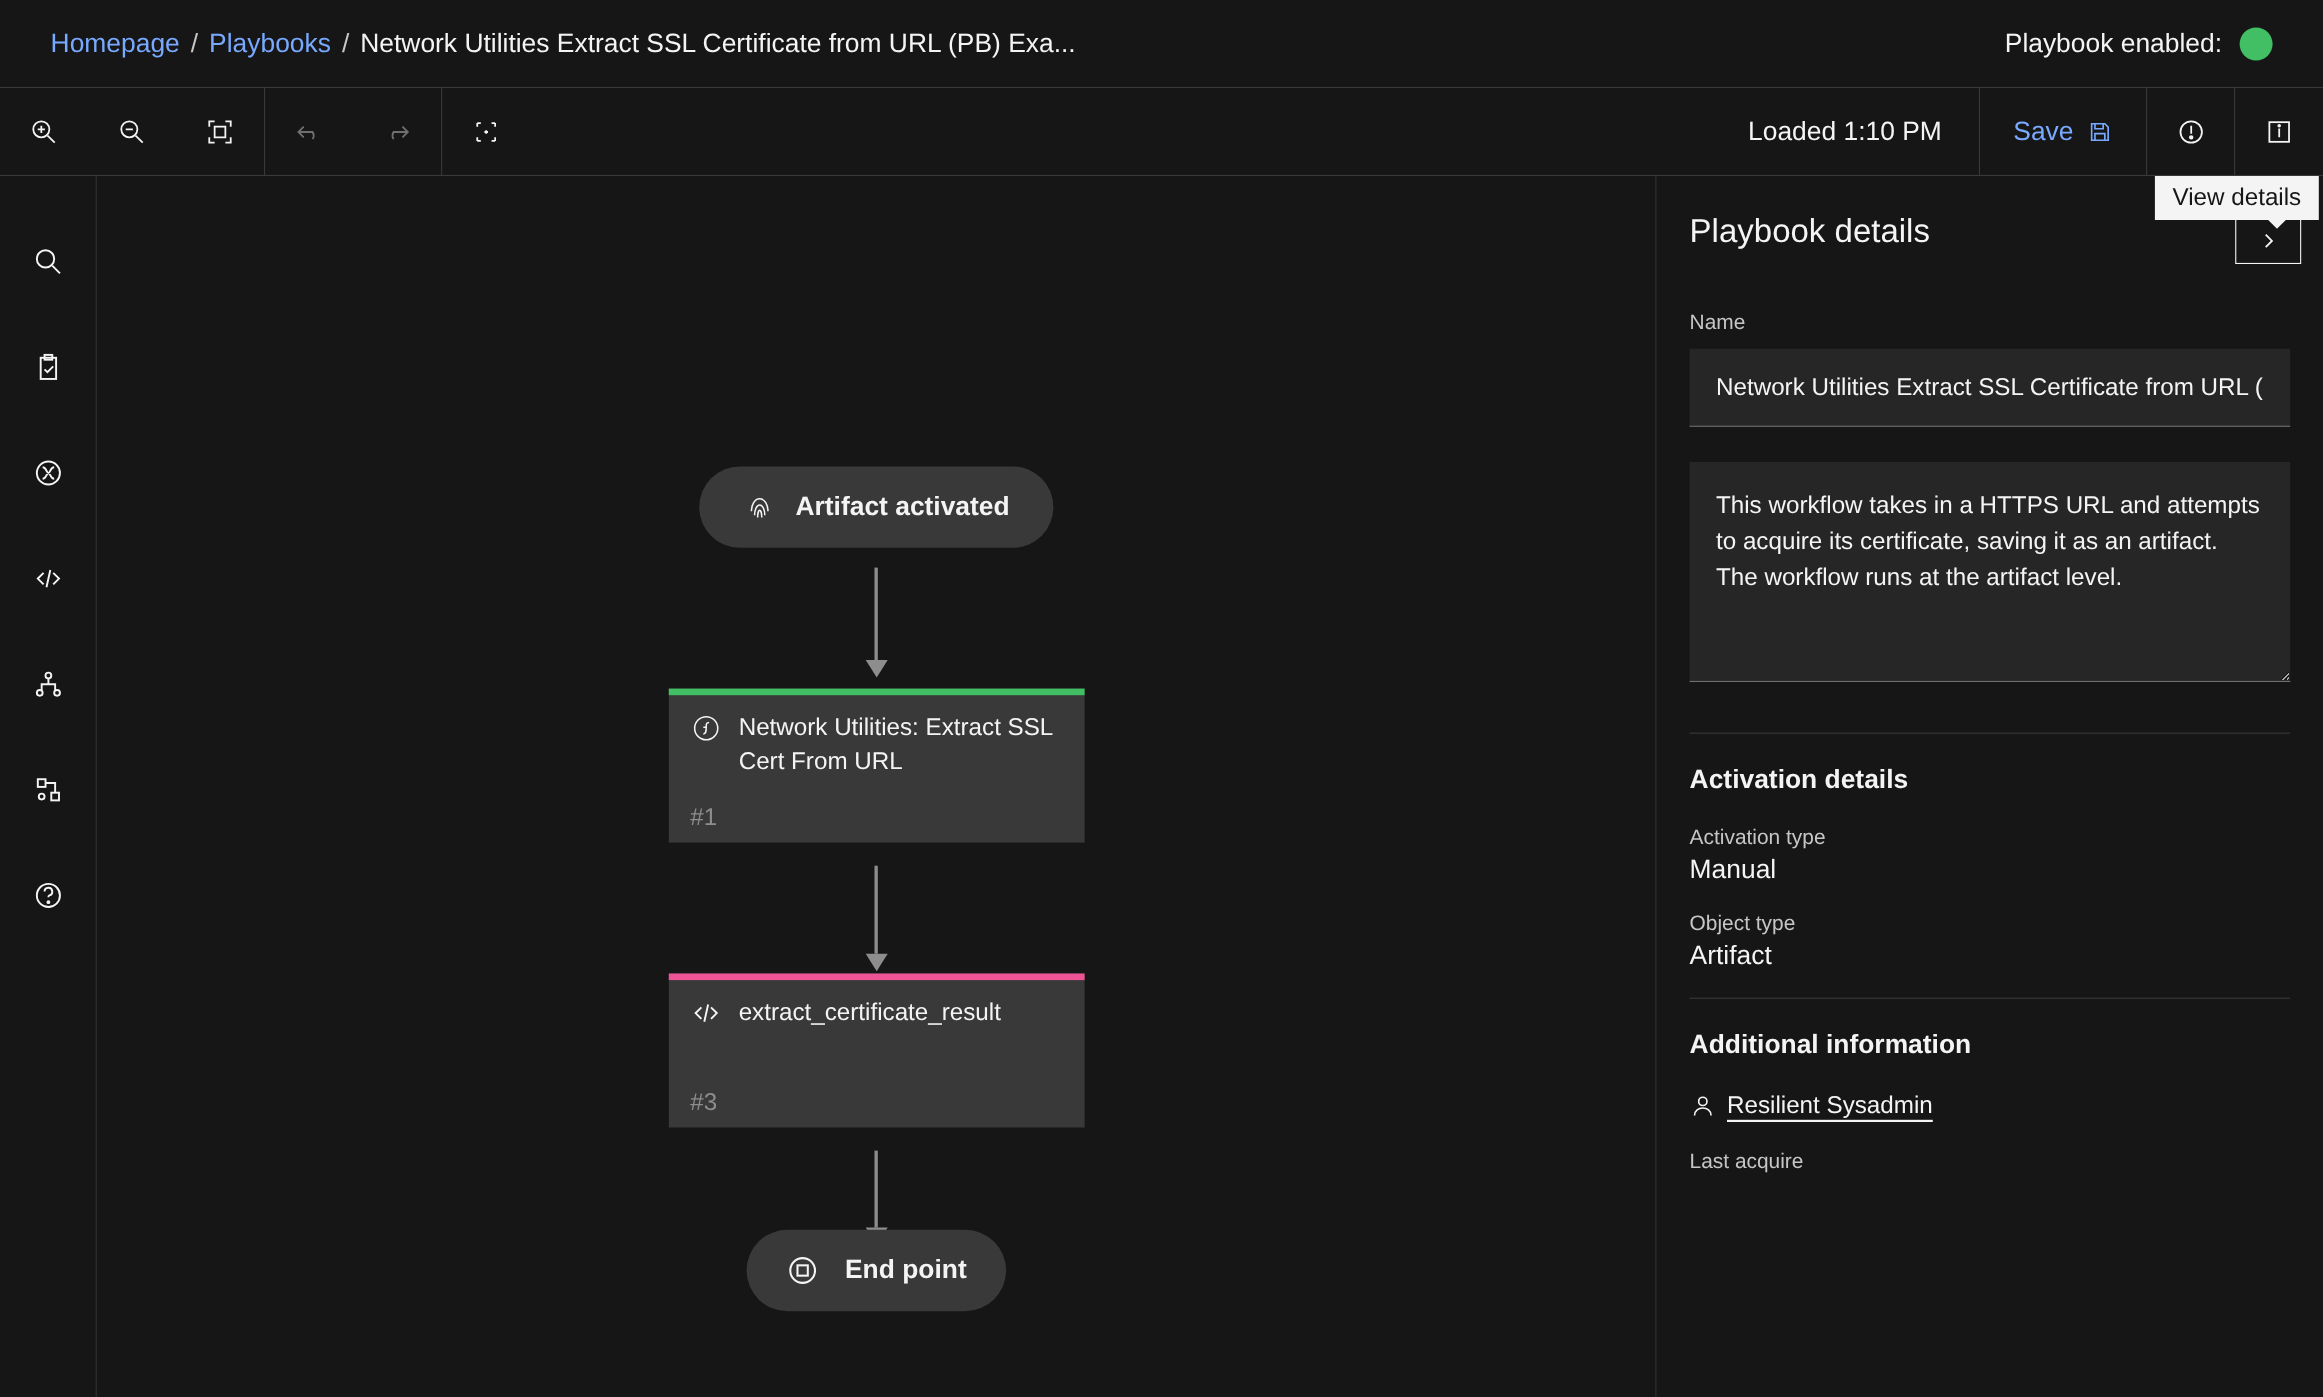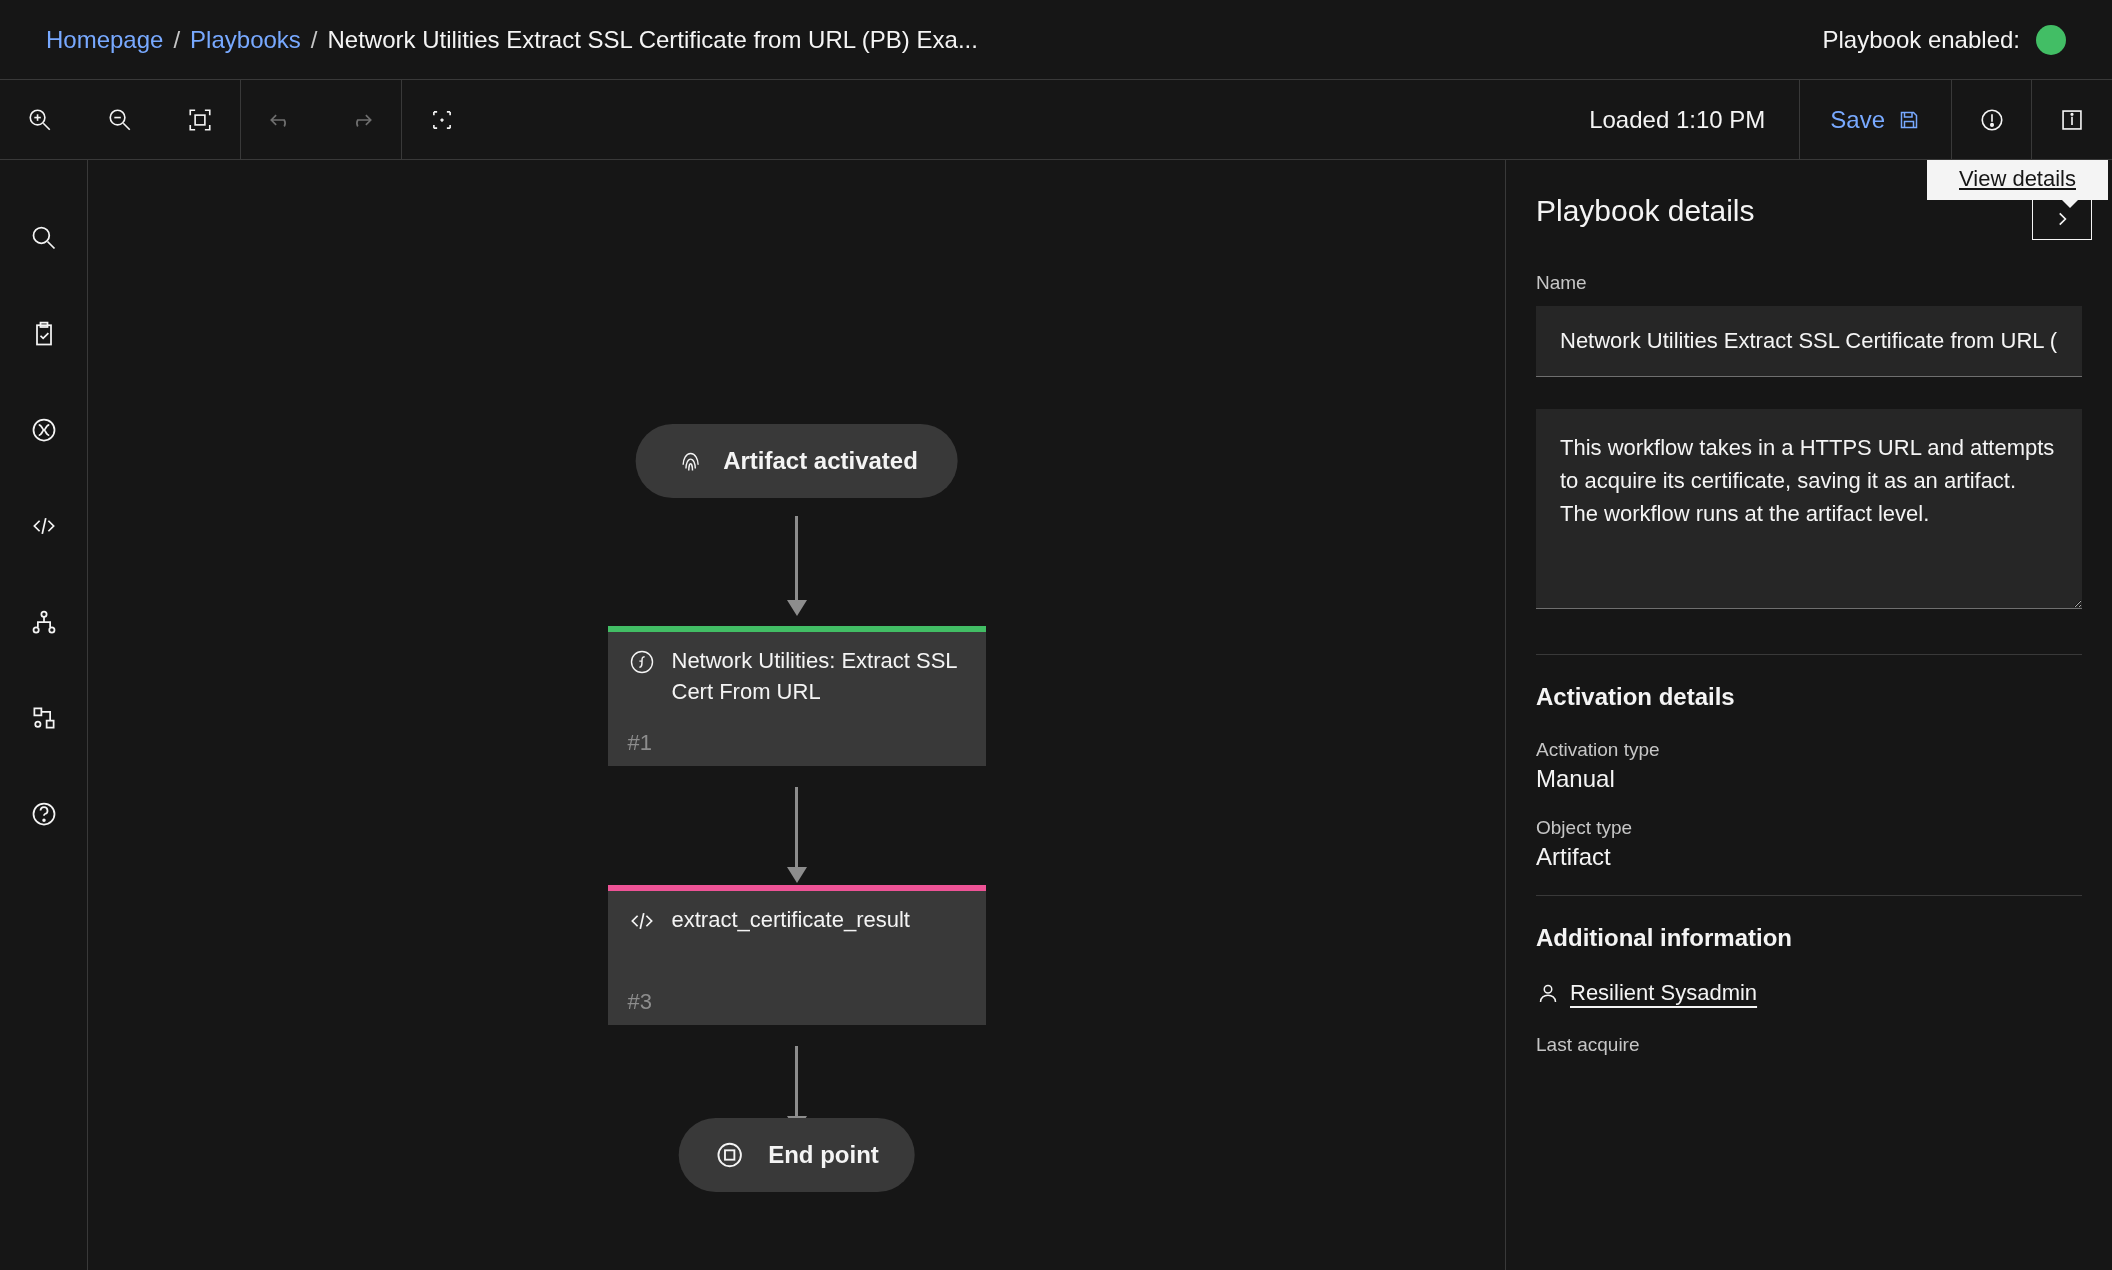--- a/index.html
+++ b/index.html
@@ -214,44 +214,43 @@
   .details {
     width: 606px;
     background: #161616;
     padding: 34px 30px;
     overflow-y: auto;
     position: relative;
   }
   .details h2 {
     font-size: 30px;
     font-weight: 400;
-    margin-bottom: 44px;
+    margin-bottom: 55px;
   }
   .details .collapse-btn {
     position: absolute;
     top: 38px;
     right: 20px;
     width: 60px;
     height: 42px;
     border: 1px solid #f4f4f4;
     display: flex;
     align-items: center;
     justify-content: center;
     cursor: pointer;
   }
   .tooltip {
     position: absolute;
     top: -2px;
     right: 4px;
     background: #f4f4f4;
     color: #161616;
-    padding: 8px 32px;
+    padding: 8px 16px;
     font-size: 22px;
     white-space: nowrap;
-    text-decoration: underline;
   }
   .tooltip::after {
     content: '';
     position: absolute;
     bottom: -8px;
     right: 30px;
     border-left: 8px solid transparent;
     border-right: 8px solid transparent;
     border-top: 8px solid #f4f4f4;
   }

